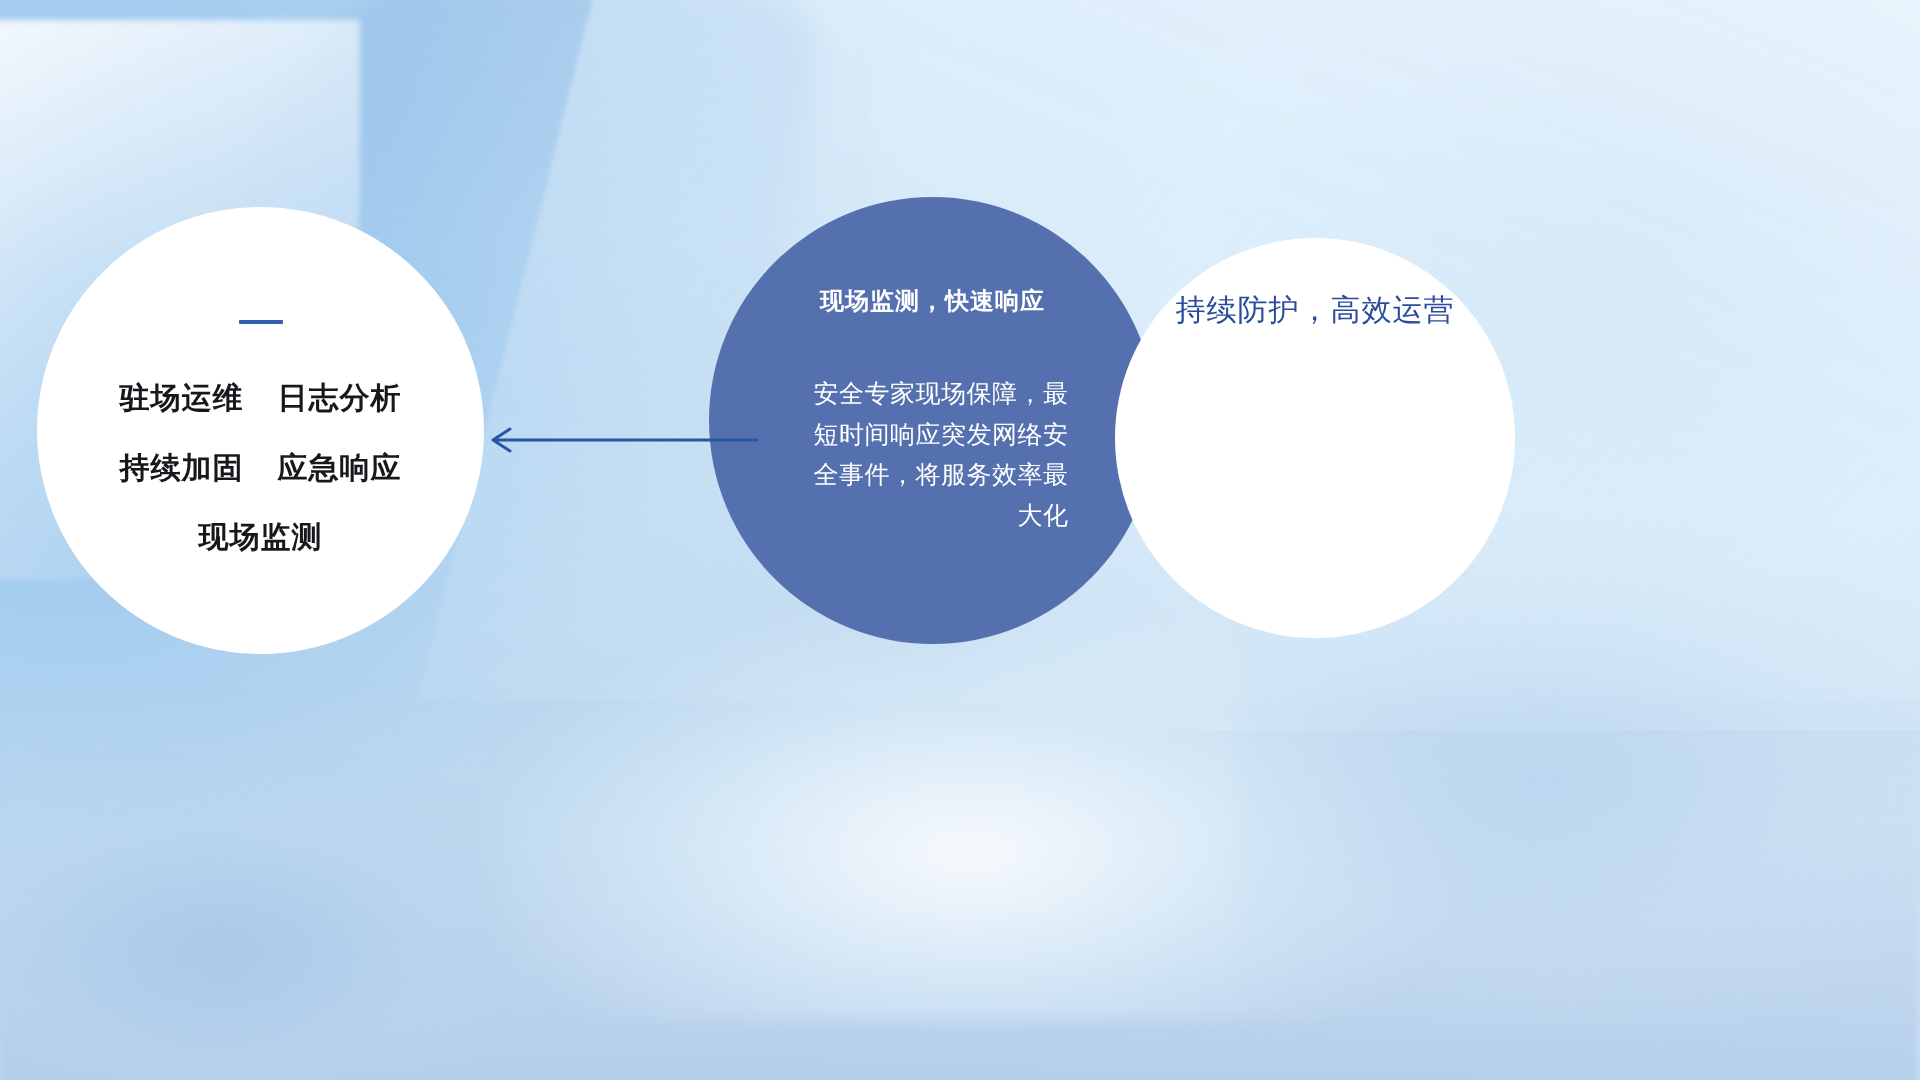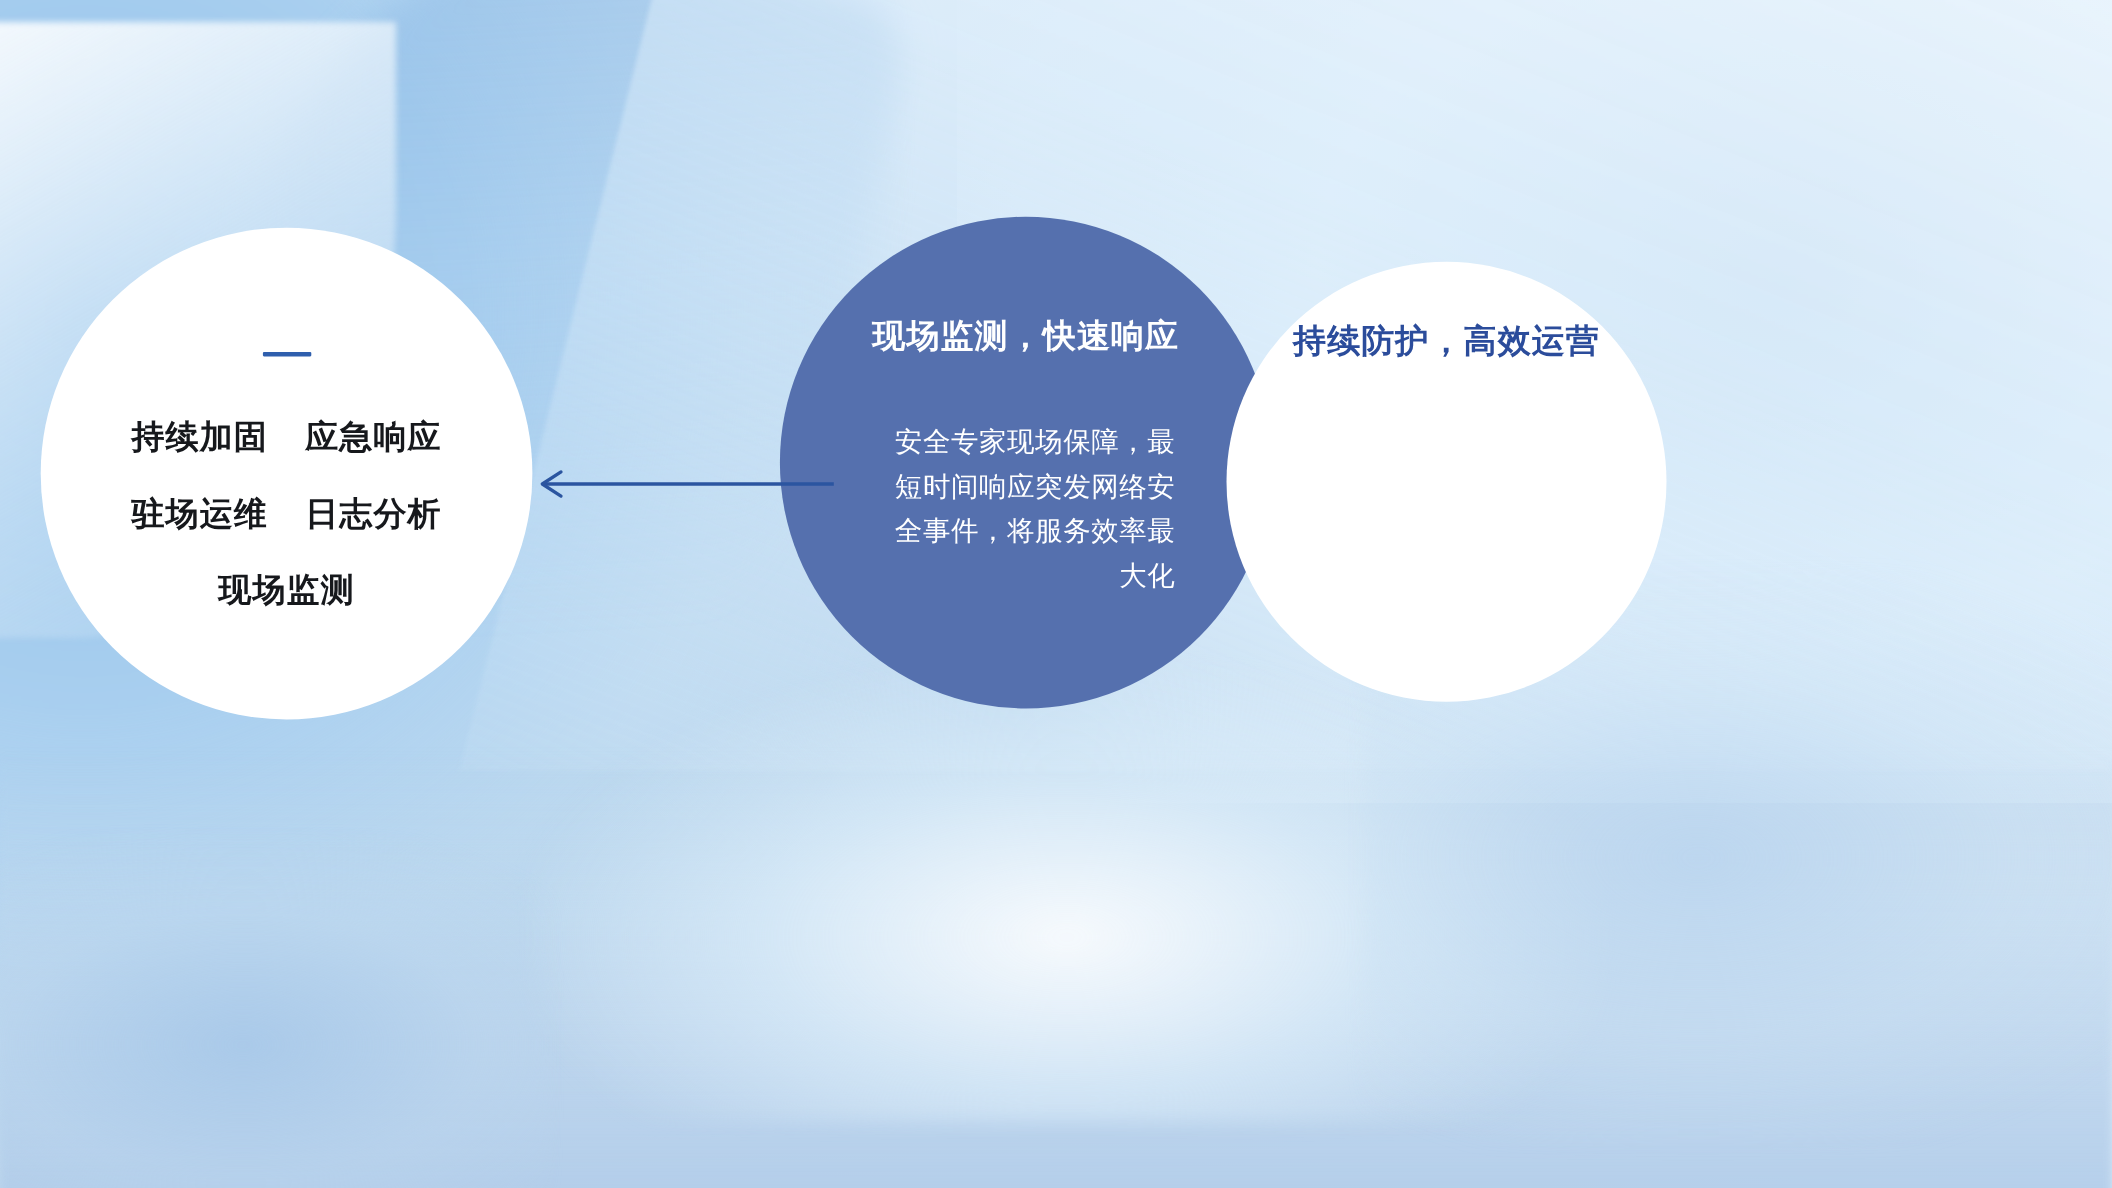--- a/index.html
+++ b/index.html
@@ -145,21 +145,21 @@
     left: 0; top: 0; width: 100%; height: 100%;
     display: flex;
     flex-direction: column;
     align-items: center;
     justify-content: flex-start;
     padding: 88px 34px 0 34px;
     box-sizing: border-box;
     z-index: 4;
   }
   .mid-title {
-    font-size: 30px;
+    font-size: 24px;
     font-weight: bold;
     color: #ffffff;
     white-space: nowrap;
     letter-spacing: 1px;
     margin-bottom: 56px;
   }
   .mid-body {
     font-size: 25px;
     color: #ffffff;
     line-height: 1.62;
@@ -174,21 +174,21 @@
     left: 0; top: 0; width: 100%; height: 100%;
     display: flex;
     flex-direction: column;
     align-items: center;
     justify-content: flex-start;
     padding: 52px 26px 0 26px;
     box-sizing: border-box;
   }
   .right-title {
     font-size: 30px;
-    font-weight: bold;
+    font-weight: normal;
     color: #2b4c9b;
     white-space: nowrap;
     letter-spacing: 1px;
     margin-bottom: 52px;
   }
   .right-body {
     font-size: 25px;
     color: #1c1f24;
     line-height: 1.62;
     text-align: center;
@@ -217,26 +217,26 @@
   <div class="bg-corner-left"></div>
   <div class="bg-bottom-wash"></div>
   <div class="bg-glow-mid"></div>
   <div class="bg-glow-left-low"></div>
   <div class="bg-right-soft"></div>
 
   <div class="circle" id="circle-left">
     <div class="left-inner">
       <div class="blue-dash"></div>
       <div class="kw-row">
+        <span>驻场运维</span>
+        <span>日志分析</span>
+      </div>
+      <div class="kw-row">
         <span>持续加固</span>
         <span>应急响应</span>
-      </div>
-      <div class="kw-row">
-        <span>驻场运维</span>
-        <span>日志分析</span>
       </div>
       <div class="kw-row single">
         <span>现场监测</span>
       </div>
     </div>
   </div>
 
   <svg id="arrow-connector" viewBox="0 0 280 60">
     <line x1="278" y1="30" x2="14" y2="30" stroke="#2b55a0" stroke-width="3"></line>
     <polyline points="30,19 13,30 30,41" fill="none" stroke="#2b55a0" stroke-width="3" stroke-linecap="round" stroke-linejoin="round"></polyline>

